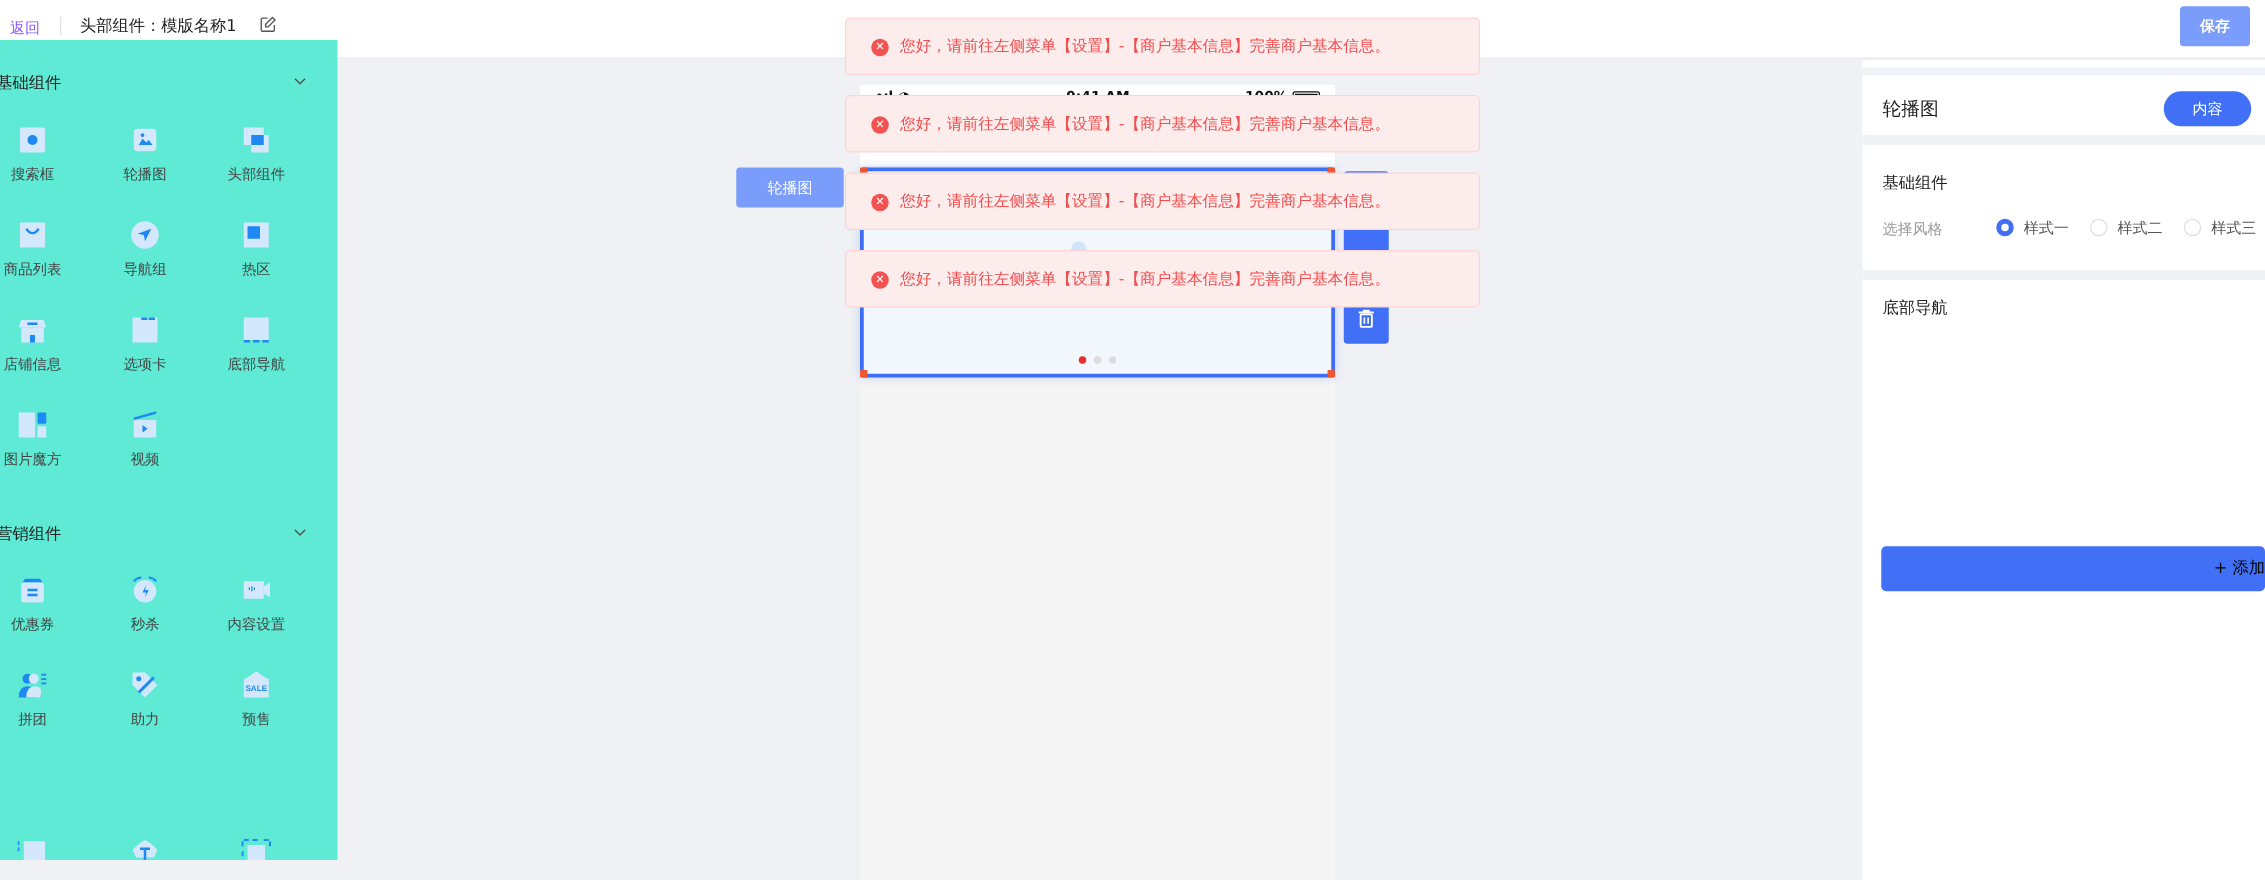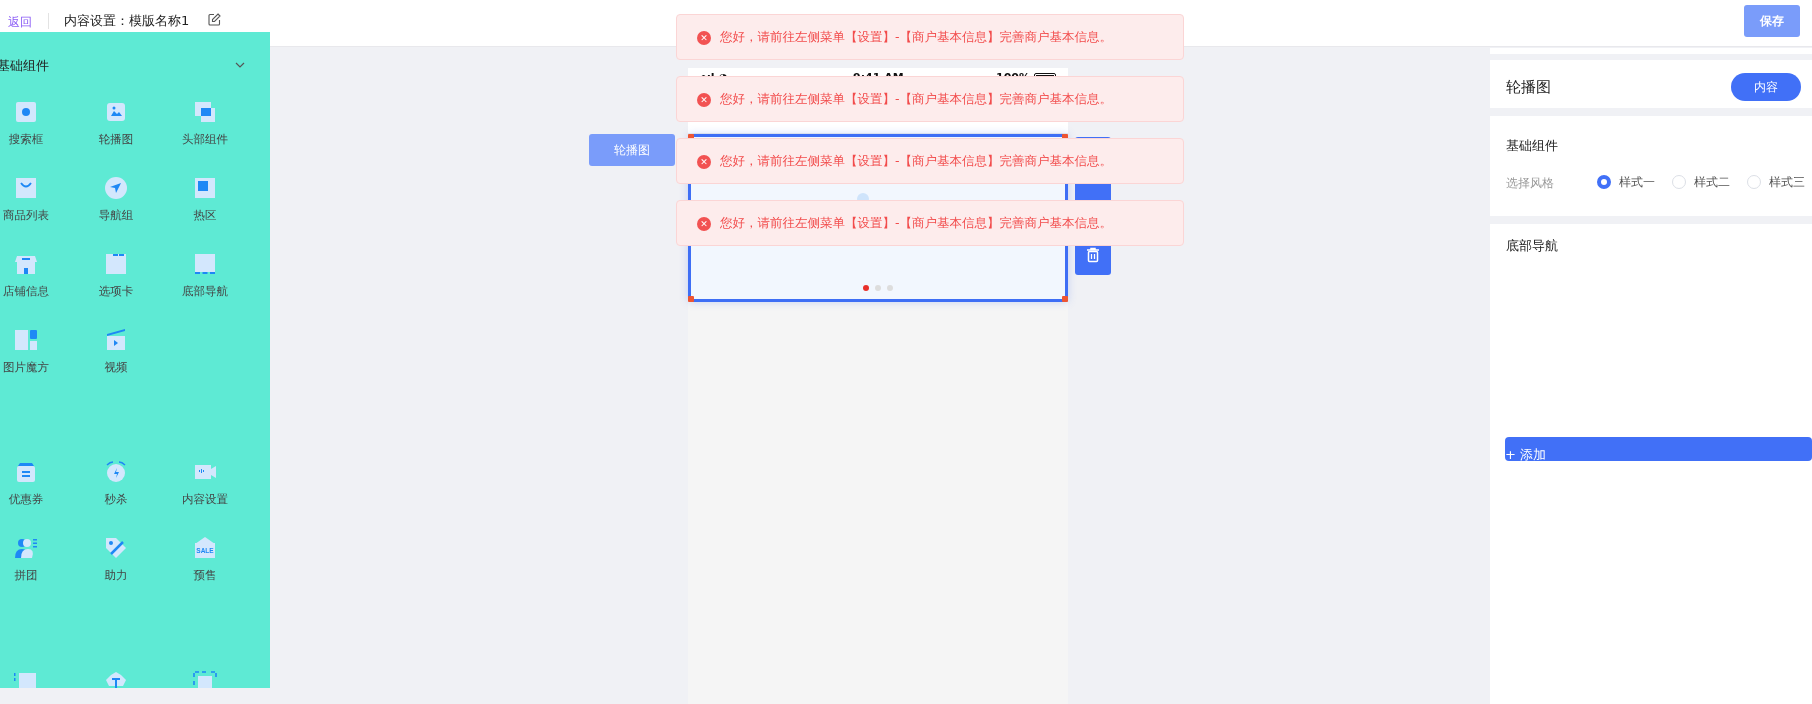--- a/index.html
+++ b/index.html
@@ -53,29 +53,29 @@
 .radio .c{position:absolute;left:0;top:1px;width:14px;height:14px;border-radius:50%;border:1px solid #dcdfe6;background:#fff}
 .radio.on .c{border:4px solid #4170f7}
 .radio .t{position:absolute;left:22px;top:0;font-size:12px;color:#555;white-space:nowrap}
 .rp-gap2{position:absolute;left:0;top:168px;width:322px;height:8px;background:#f0f1f5}
 .content-box{position:absolute;left:15px;top:228px;width:307px;height:144px;background:#f7f7f8;border-radius:3px}
 .drag{position:absolute;left:11px;top:60px;width:10px;height:22px;cursor:grab}
 .drag i{position:absolute;width:3px;height:3px;background:#ccc;border-radius:50%}
 .upload{position:absolute;left:90px;top:15px;width:63px;height:63px;background:#fff;border:1px solid #e6e6e6;border-radius:4px;color:#ccc;font-size:22px;text-align:center;line-height:60px;cursor:pointer}
 .link-input{position:absolute;left:90px;top:94px;width:230px;height:36px;background:#fff;border:1px solid #dcdfe6;border-radius:4px;font-size:12px;padding-left:15px;color:#333;outline:none;font-family:"DejaVu Sans","Liberation Sans",sans-serif}
 .link-input::placeholder{color:#bbb}
-.add-btn{position:absolute;left:15px;top:389px;width:307px;height:24px;background:#4170f7;color:#ffffff;border-radius:4px;font-size:13px;text-align:left;line-height:36px;cursor:pointer}
+.add-btn{position:absolute;left:15px;top:389px;width:307px;height:36px;background:#4170f7;color:#000000;border-radius:4px;font-size:13px;text-align:right;line-height:36px;cursor:pointer}
 </style>
 </head>
 <body>
 
 <div class="topbar">
   <span class="back">返回</span>
   <span class="sep"></span>
-  <span class="cur">内容设置：模版名称1</span>
+  <span class="cur">头部组件：模版名称1</span>
   <svg class="edit-icon" viewBox="0 0 13 13">
       <path d="M6 1.5H2a1 1 0 0 0-1 1v8.5a1 1 0 0 0 1 1h8.5a1 1 0 0 0 1-1V7" fill="none" stroke="#555" stroke-width="1.1"></path>
       <path d="M10 1l2 2-5.5 5.5H4.5V6.5z" fill="none" stroke="#555" stroke-width="1.1"></path>
     </svg>
   <div class="save-btn">保存</div>
 </div>
 
 <div class="sidebar">
 
   <div class="group-h" style="top:25px">
@@ -168,20 +168,26 @@
   </div>
   <div class="item" style="left:76px;top:296px">
     <svg class="ic" viewBox="0 0 24 24">
         <path d="M3 6L21 1v2L3 8z" fill="#1e88f5"></path>
         <rect x="3" y="8" width="18" height="14" fill="#d3e7fd"></rect>
         <path d="M10 12l4 3-4 3z" fill="#1e88f5"></path>
       </svg>
     <span class="lbl">视频</span>
   </div>
 
+  <div class="group-h" style="top:386px">
+    <span class="t">营销组件</span>
+    <svg class="chev" viewBox="0 0 12 12">
+        <path d="M2 4l4 4 4-4" fill="none" stroke="#555" stroke-width="1.2"></path>
+      </svg>
+  </div>
 
   <div class="item" style="left:-14px;top:428px">
     <svg class="ic" viewBox="0 0 24 24">
         <path d="M6 3h12l2 3H4z" fill="#1e88f5"></path>
         <rect x="3" y="6" width="18" height="16" rx="2" fill="#d3e7fd"></rect>
         <rect x="8" y="11" width="8" height="2" fill="#1e88f5"></rect>
         <rect x="8" y="15" width="8" height="2" fill="#1e88f5"></rect>
       </svg>
     <span class="lbl">优惠券</span>
   </div>

